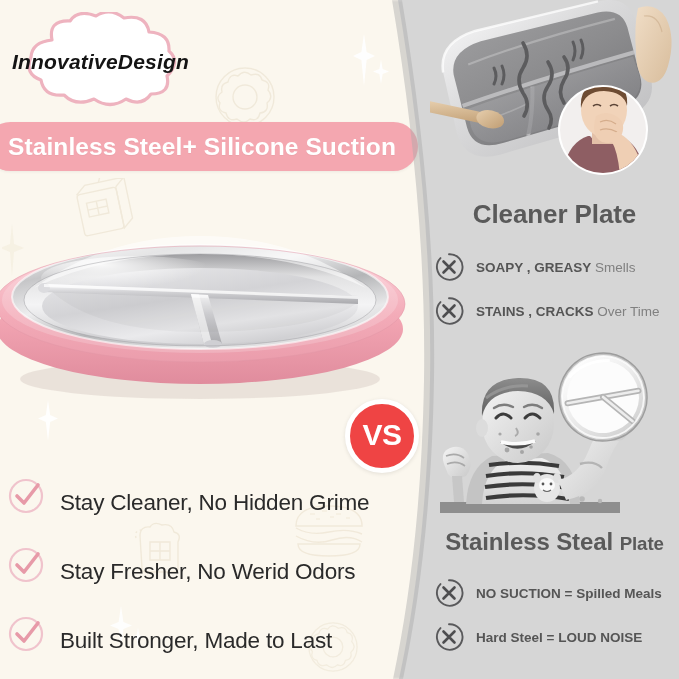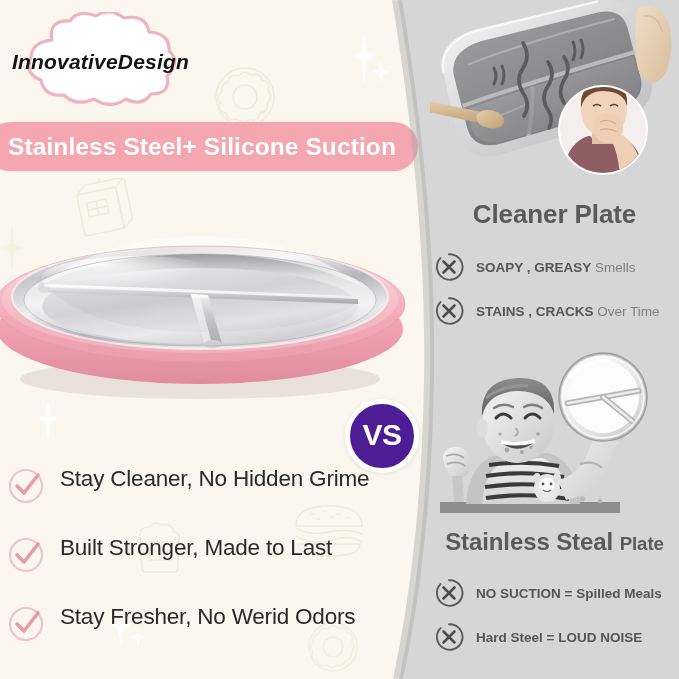--- a/index.html
+++ b/index.html
@@ -57,31 +57,31 @@
     color:#ffffff;font-weight:bold;font-size:24.5px;letter-spacing:.1px;
     white-space:nowrap;
     text-shadow:0 1px 1px rgba(0,0,0,.04);
   }
 
   
   .plate-wrap{position:absolute;left:-14px;top:196px;width:428px;height:208px;}
 
   
   .checklist{position:absolute;left:6px;top:466px;width:390px;}
-  .check-row{display:flex;align-items:flex-start;height:50px;margin-bottom:19px;}
+  .check-row{display:flex;align-items:flex-end;height:50px;margin-bottom:19px;}
   .check-row:last-child{margin-bottom:0;}
   .check-icon{width:40px;height:40px;flex:0 0 40px;margin-right:14px;}
   .check-label{
     font-size:22.5px;color:#2a2a2a;white-space:nowrap;letter-spacing:-.2px;
   }
 
   
   .vs-badge{
     position:absolute;left:345px;top:399px;width:74px;height:74px;
-    border-radius:50%;background:#4c1d95;
+    border-radius:50%;background:#ef4444;
     border:5px solid #ffffff;box-sizing:border-box;
     display:flex;align-items:center;justify-content:center;
     box-shadow:0 1px 4px rgba(0,0,0,.10);z-index:6;
   }
   .vs-badge span{
     color:#fff;font-weight:bold;font-size:30px;letter-spacing:-.5px;
     transform:translateY(-1px);
   }
 
   
@@ -299,31 +299,31 @@
         <div class="check-label">Stay Cleaner, No Hidden Grime</div>
       </div>
 
       <div class="check-row">
         <div class="check-icon">
           <svg width="40" height="40" viewBox="0 0 40 40">
             <circle cx="20" cy="20" r="16" fill="none" stroke="#f0c3cc" stroke-width="2.2"></circle>
             <path d="M11 20 L18 27 L32 9" fill="none" stroke="#e79aa8" stroke-width="3.6" stroke-linecap="round" stroke-linejoin="round"></path>
           </svg>
         </div>
-        <div class="check-label">Built Stronger, Made to Last</div>
+        <div class="check-label">Stay Fresher, No Werid Odors</div>
       </div>
 
       <div class="check-row">
         <div class="check-icon">
           <svg width="40" height="40" viewBox="0 0 40 40">
             <circle cx="20" cy="20" r="16" fill="none" stroke="#f0c3cc" stroke-width="2.2"></circle>
             <path d="M11 20 L18 27 L32 9" fill="none" stroke="#e79aa8" stroke-width="3.6" stroke-linecap="round" stroke-linejoin="round"></path>
           </svg>
         </div>
-        <div class="check-label">Stay Fresher, No Werid Odors</div>
+        <div class="check-label">Built Stronger, Made to Last</div>
       </div>
 
     </div>
   </div>
 
   <div class="left-shadow"></div>
 
   <div class="vs-badge">
     <span>VS</span>
   </div>

